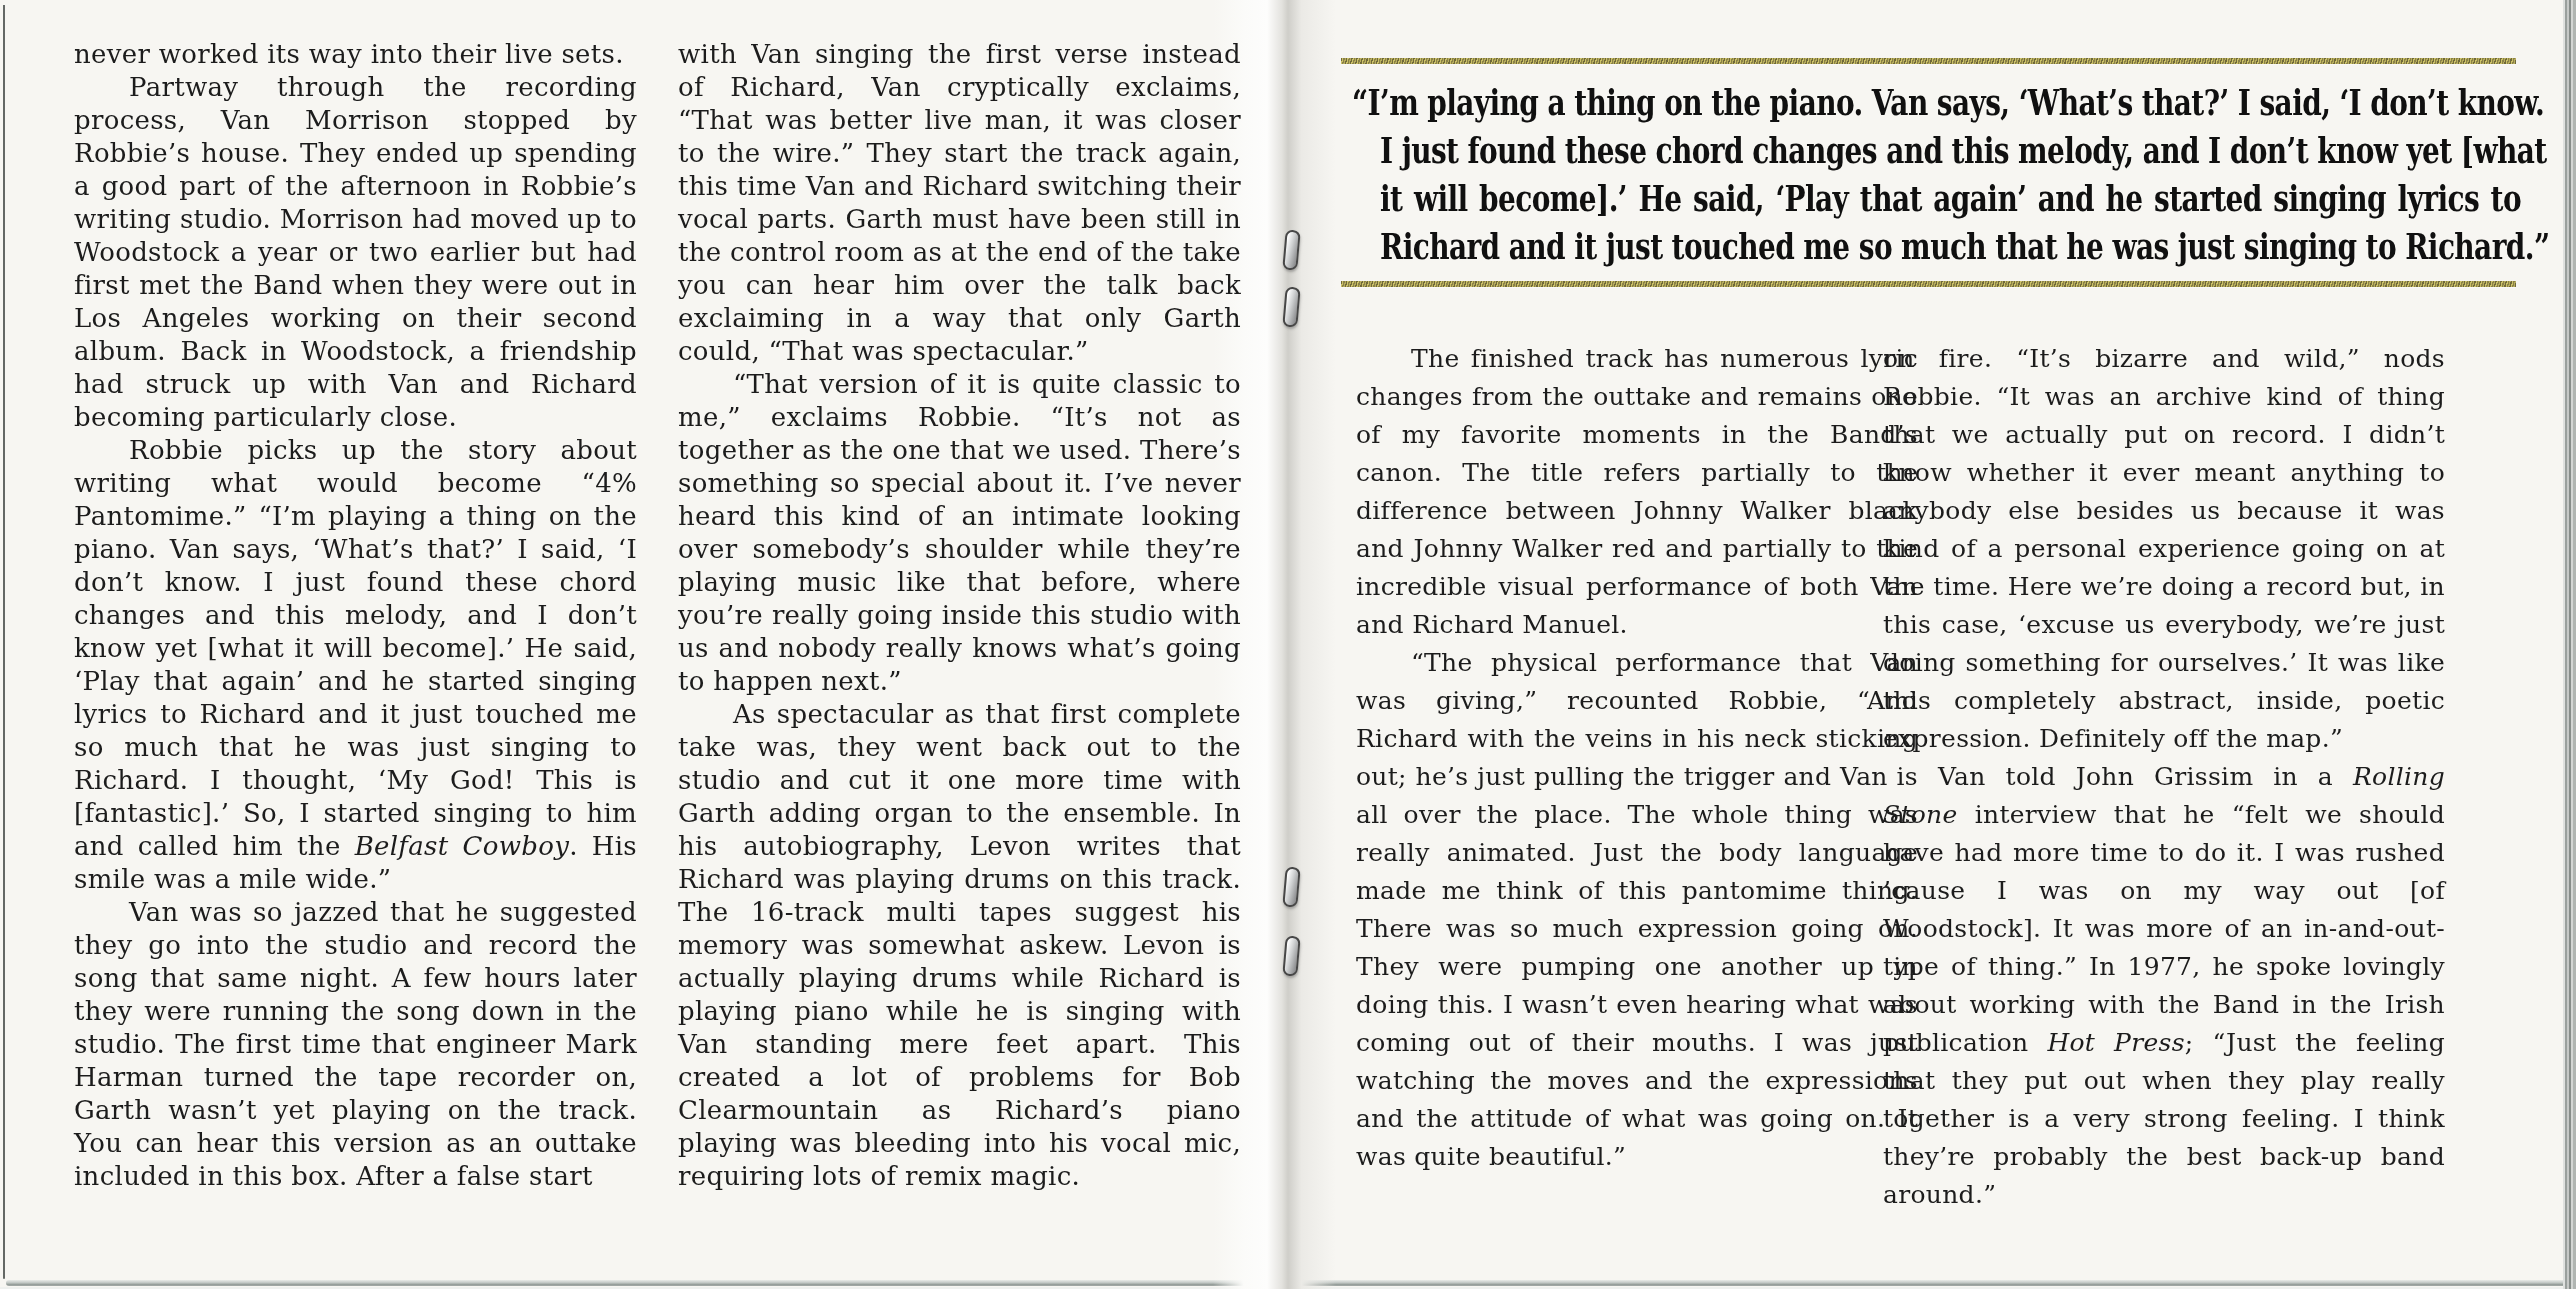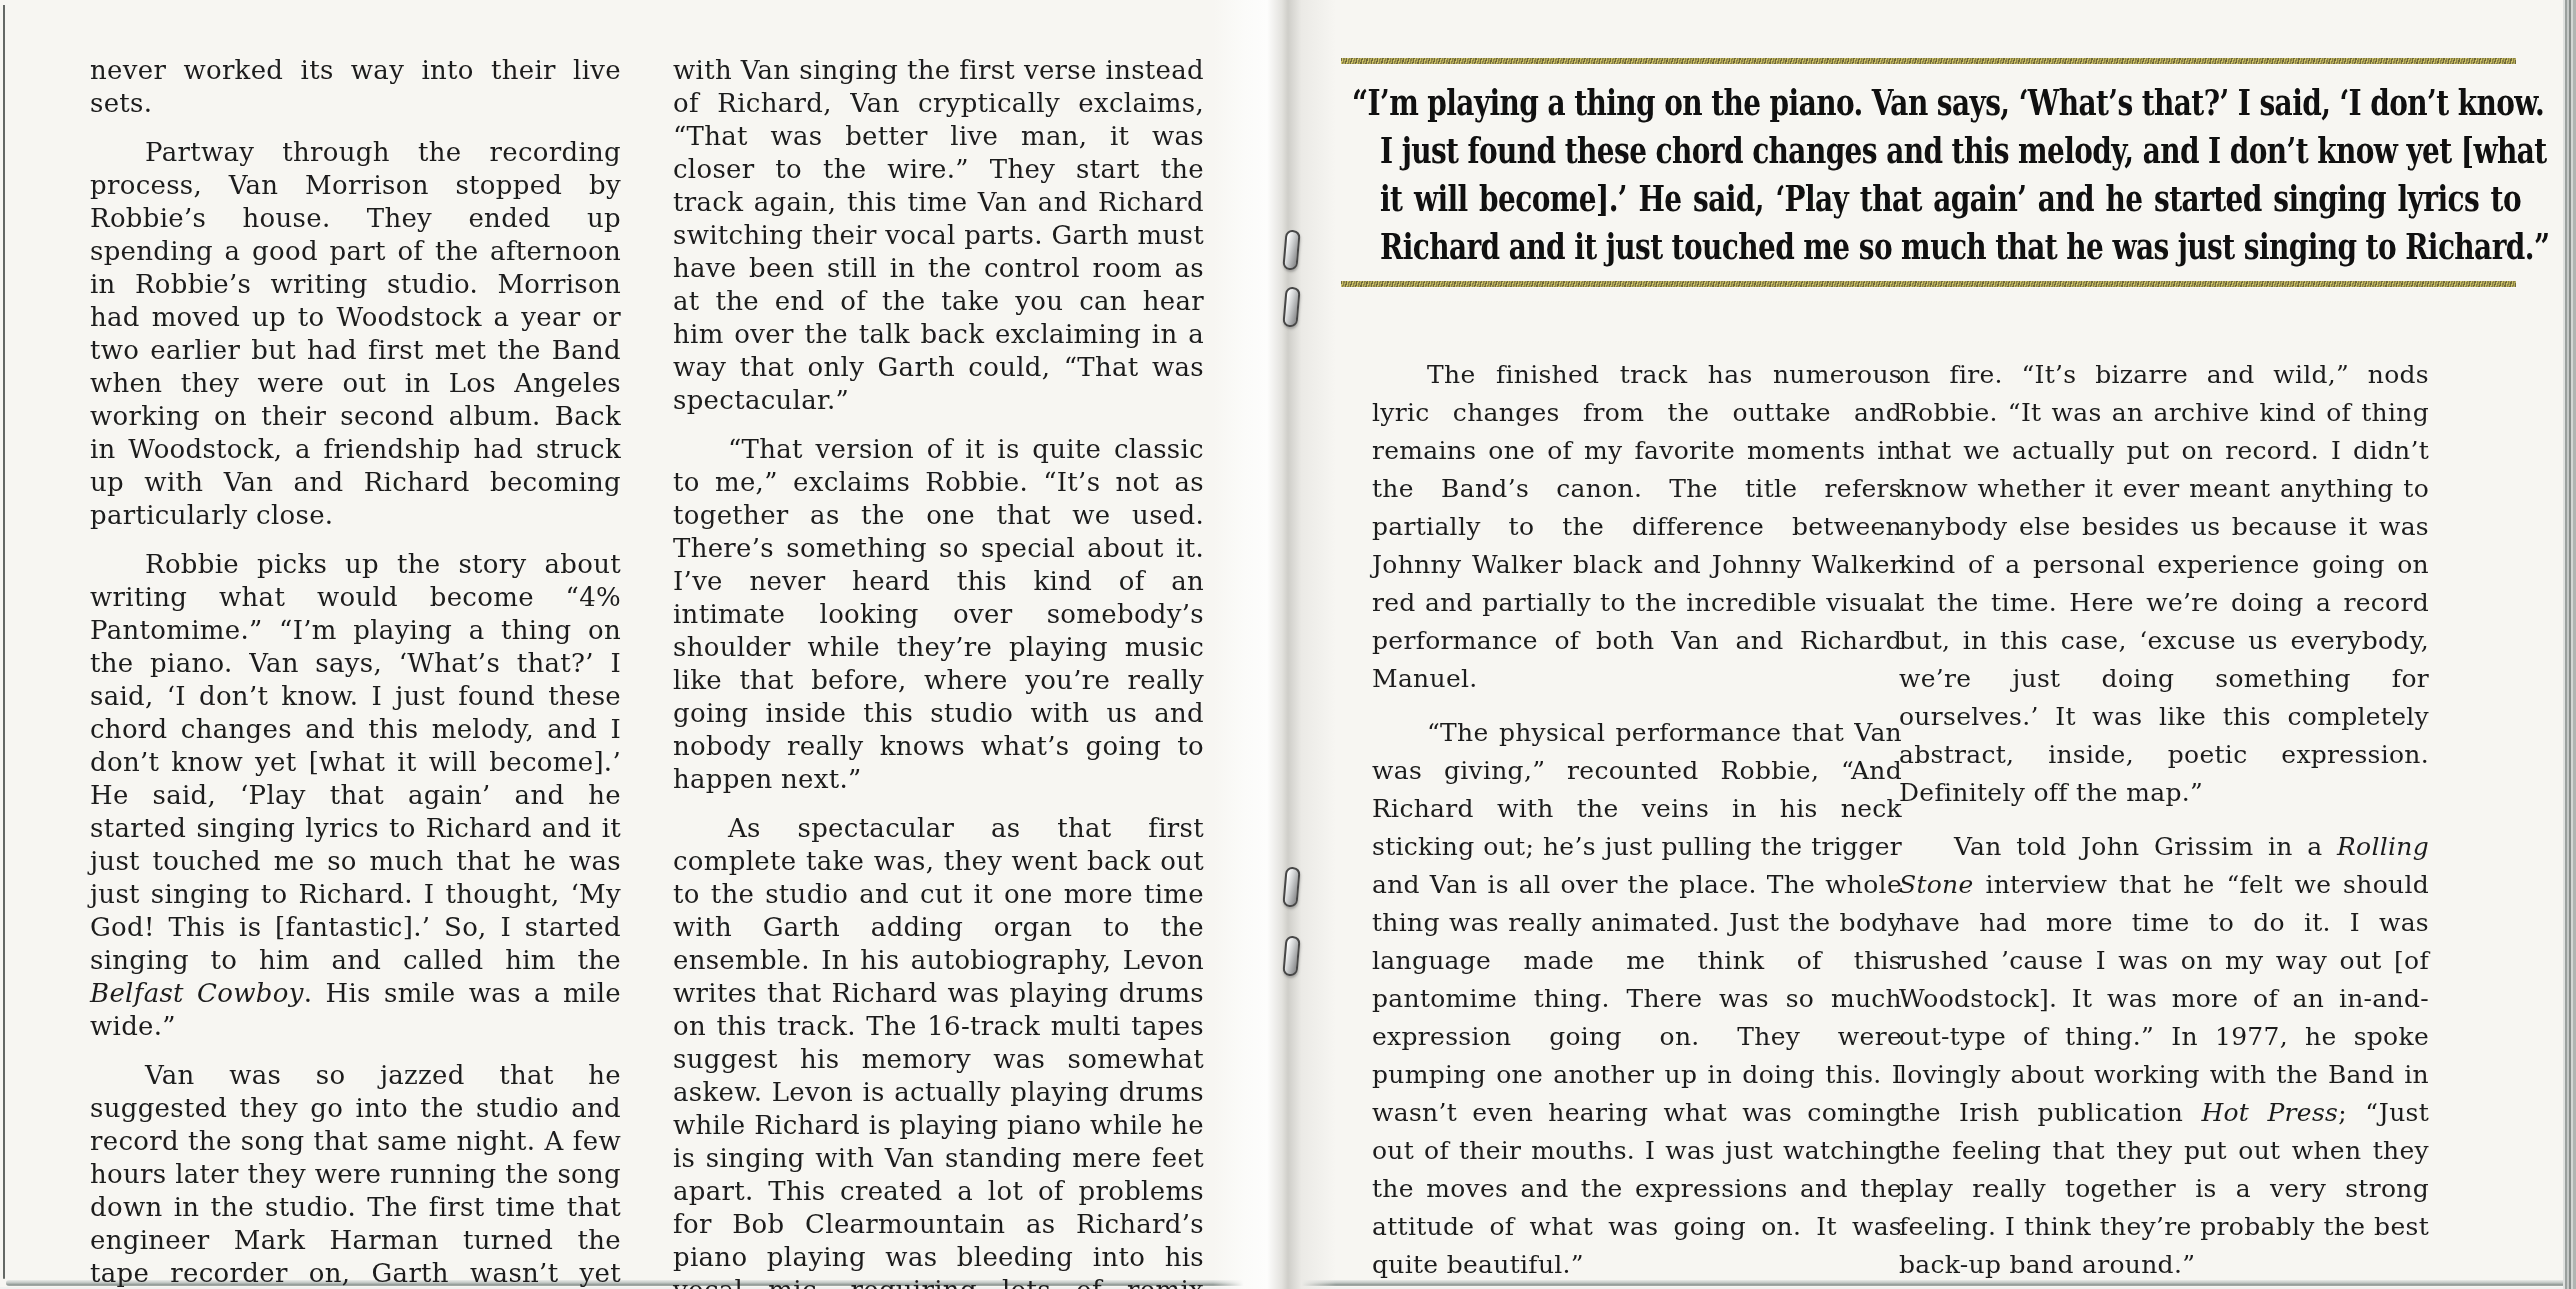--- a/index.html
+++ b/index.html
@@ -74,26 +74,26 @@
     transform:scaleY(1.28);transform-origin:50% 50%;
   }
   .pq-line.cont{padding-left:28px;}
 
   
   .col{
     position:absolute;
     text-align:justify;
     letter-spacing:0.3px;
   }
-  .col p{margin:16px;}
+  .col p{margin:0;}
   .col p.indent{text-indent:55px;}
   .col-left{width:563px;font-size:26px;line-height:33px;}
   .col-right{width:562px;font-size:25px;line-height:38px;}
   #col1{left:74px;top:38px;}
-  #col2{left:657px;top:38px;}
+  #col2{left:678px;top:38px;}
   #col3{left:1356px;top:340px;}
   #col4{left:1883px;top:340px;}
   i{font-style:italic;}
 </style>
 </head>
 <body>
 
 <div class="scan">
 
   <div class="page-edge-left"></div>

